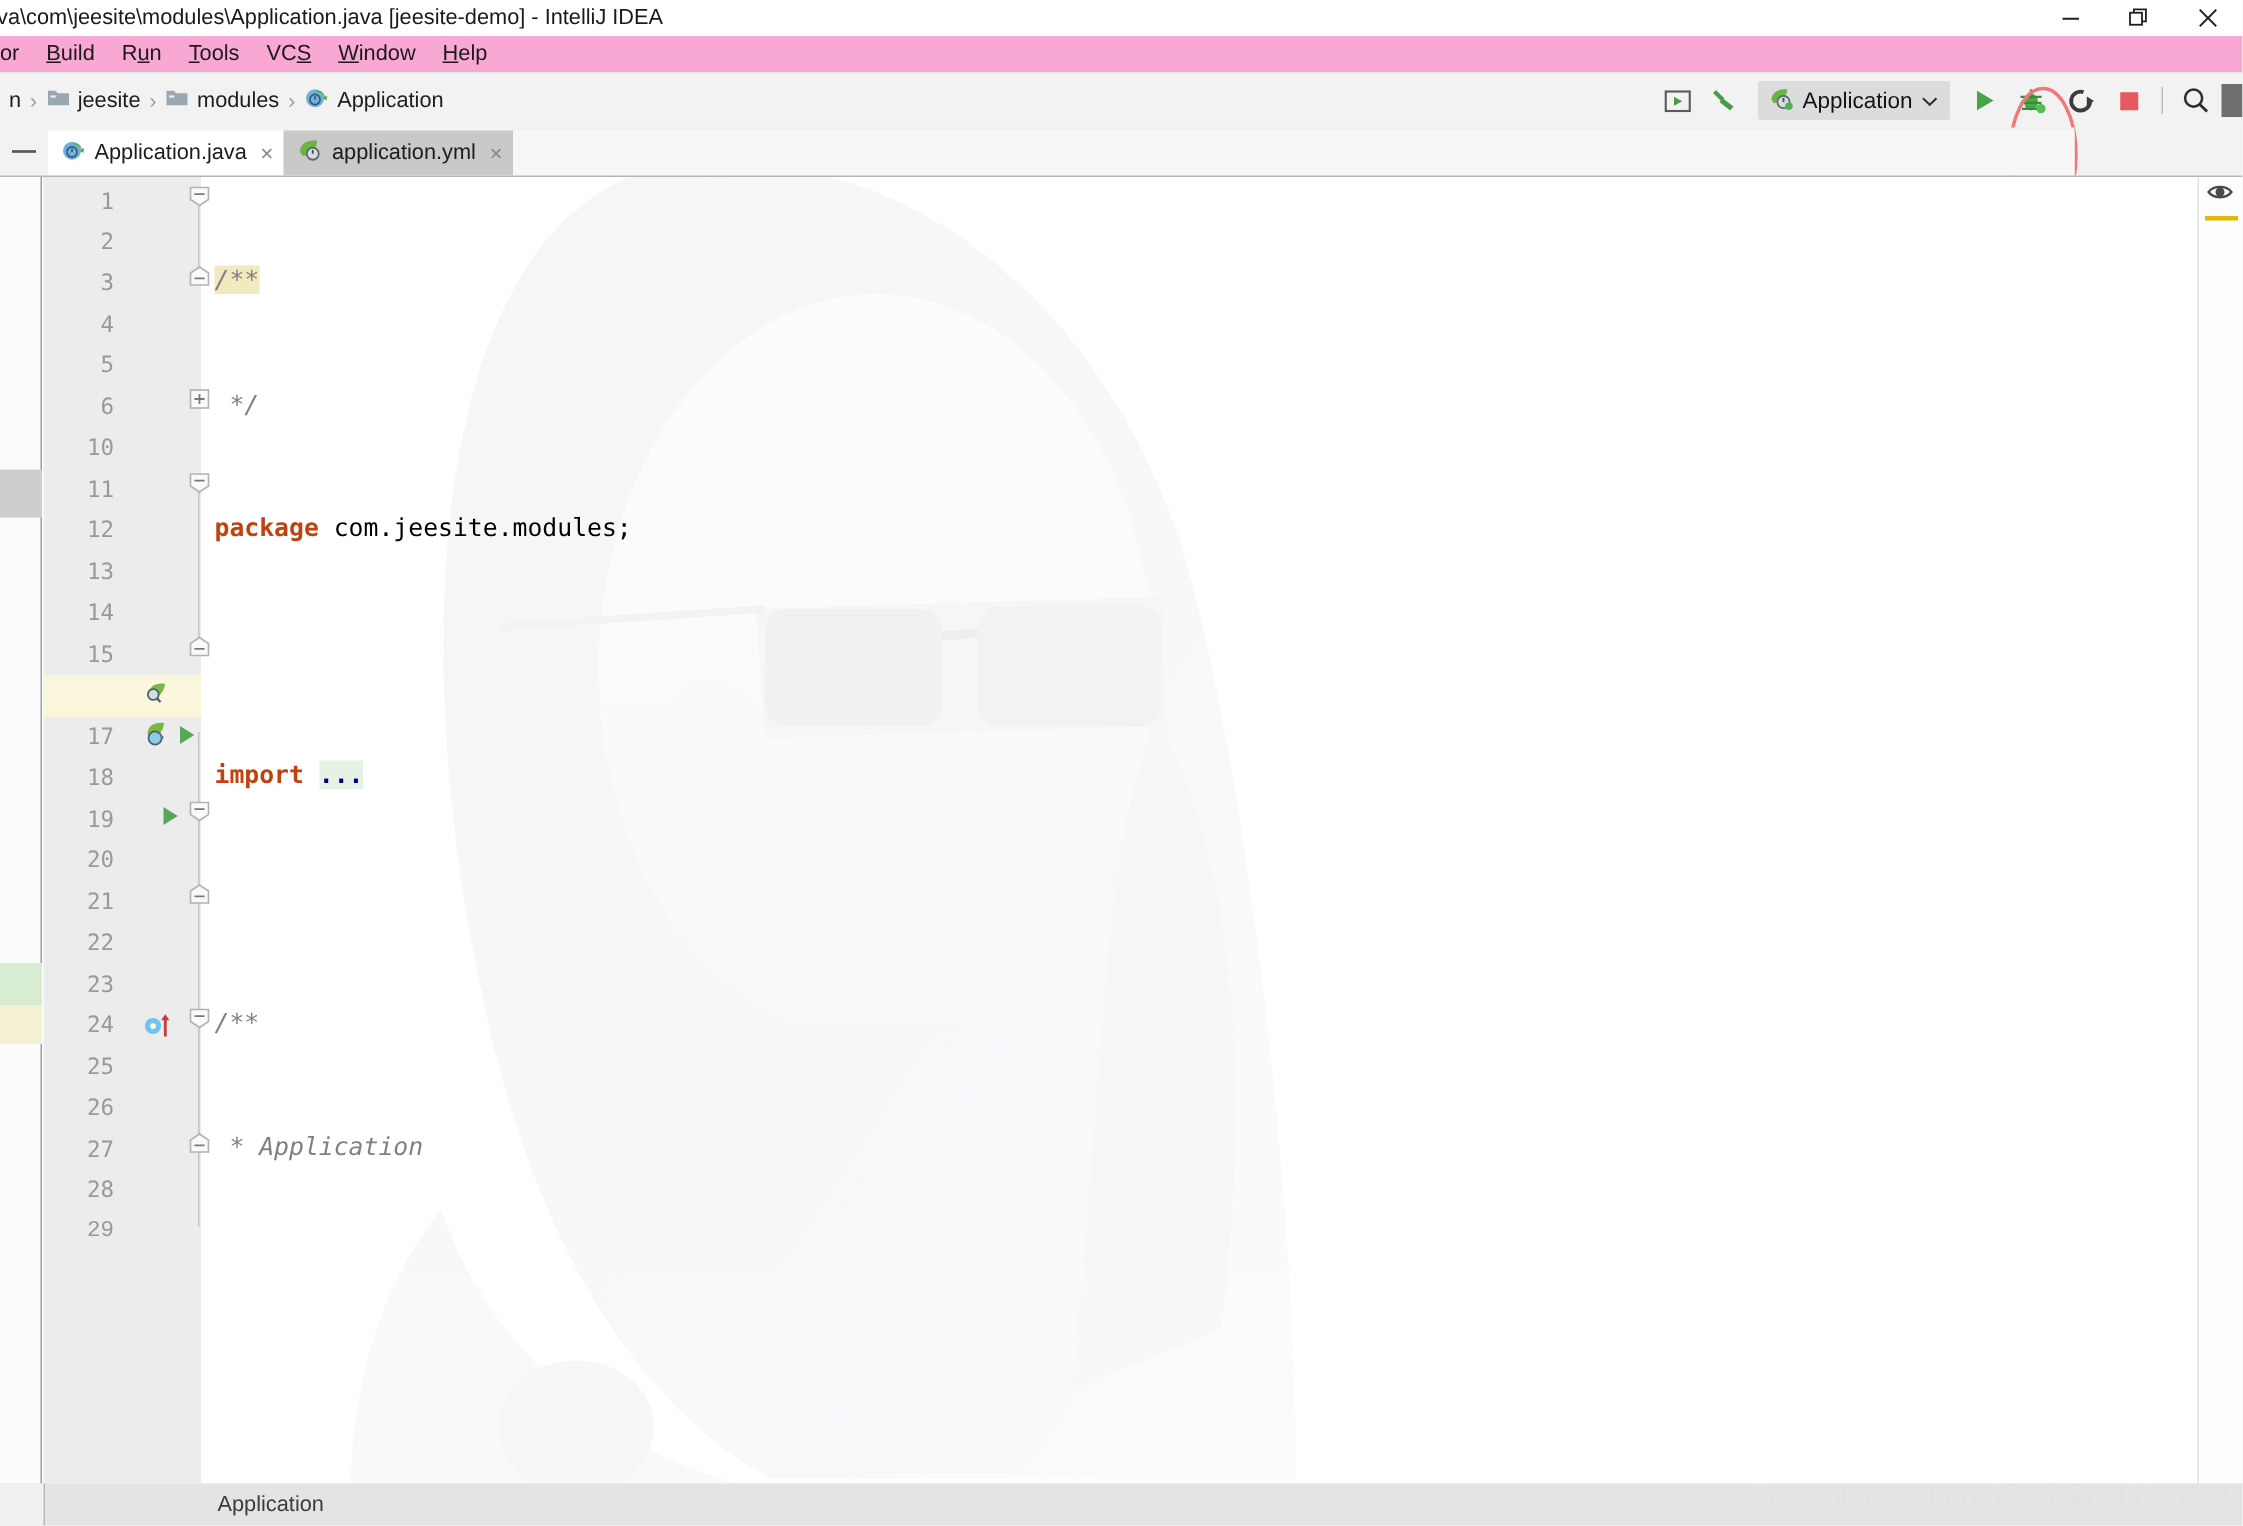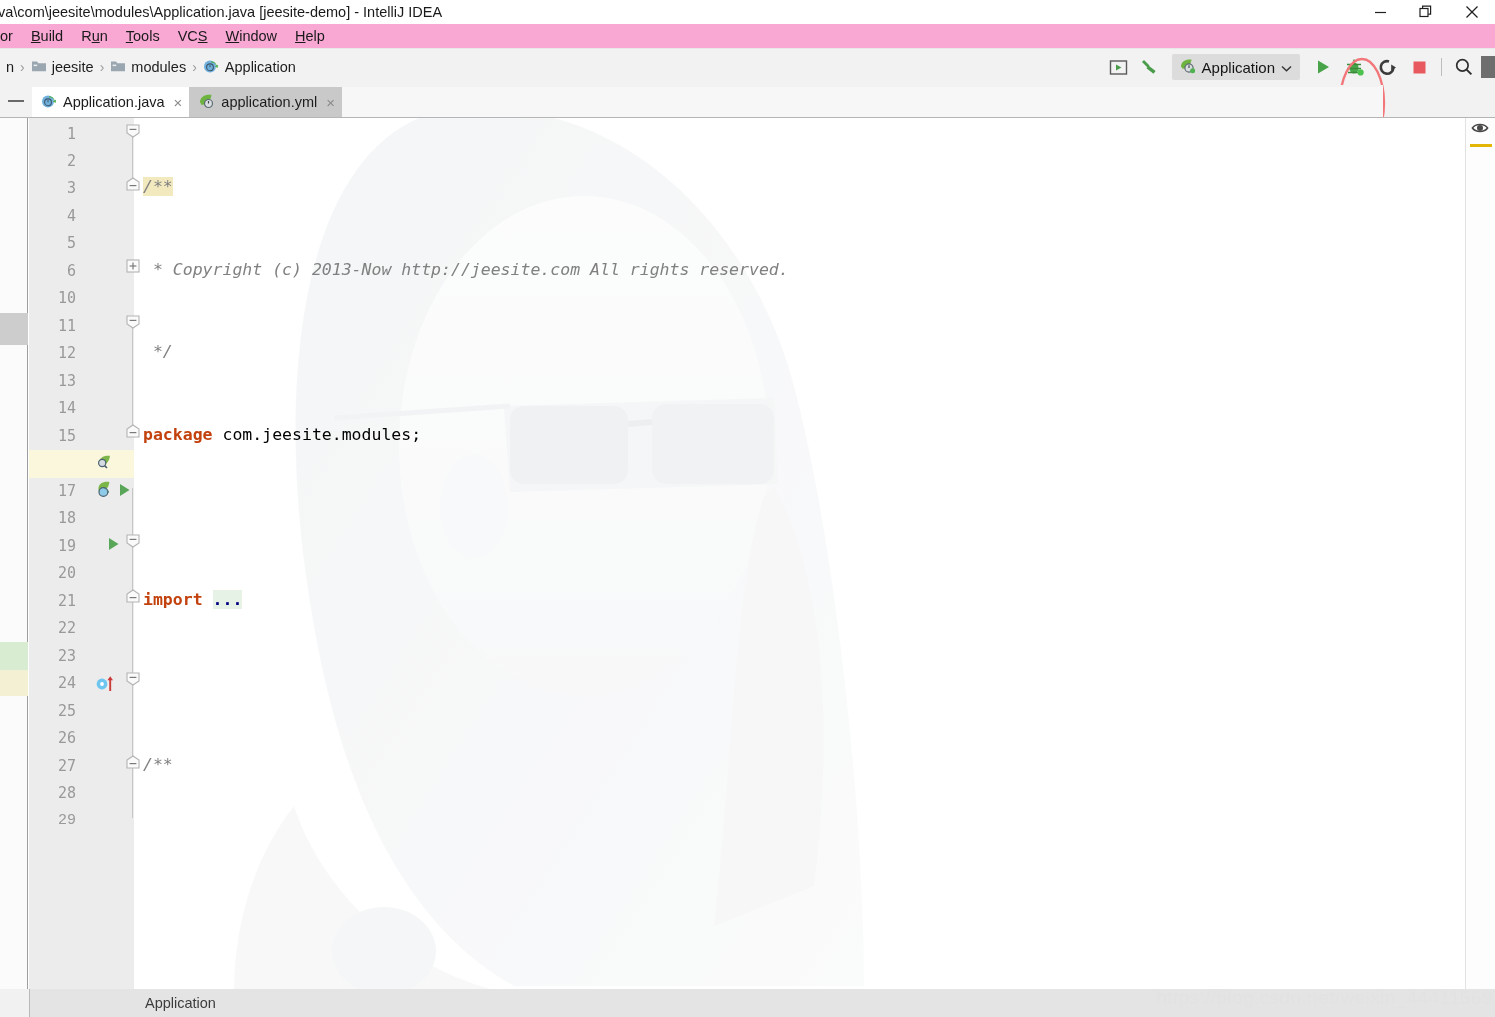--- a/index.html
+++ b/index.html
@@ -527,27 +527,27 @@
         <line x1="454" y1="318" x2="478" y2="316" stroke="#dde1e4" stroke-width="6"></line>
         <line x1="160" y1="312" x2="336" y2="300" stroke="#e7eaed" stroke-width="5"></line>
         <path d="M600 380 C650 470 660 620 640 780 L540 820 C560 640 560 480 590 390 Z" fill="#f1f2f4"></path>
         <ellipse cx="300" cy="400" rx="34" ry="52" fill="#f4f5f6"></ellipse>
         <path d="M120 700 C150 790 230 860 320 884 L60 884 C60 820 80 750 120 700 Z" fill="#f3f4f5"></path>
         <ellipse cx="210" cy="845" rx="52" ry="44" fill="#eef0f1"></ellipse>
       </svg>
 
       <div class="codelines">
         <div class="cl"><span class="cmt hl">/**</span></div>
-        <div class="cl"><span class="cmt"> * Copyright (c) 2013-Now http://jeesite.com All rights reserved.</span></div>
         <div class="cl"><span class="cmt"> */</span></div>
         <div class="cl"><span class="kw">package</span> com.jeesite.modules;</div>
         <div class="cl">&nbsp;</div>
         <div class="cl"><span class="kw">import</span> <span class="fold">...</span></div>
         <div class="cl">&nbsp;</div>
         <div class="cl"><span class="cmt">/**</span></div>
+        <div class="cl"><span class="cmt"> * Application</span></div>
         
         
         
         
         
         
         
         
         
         

